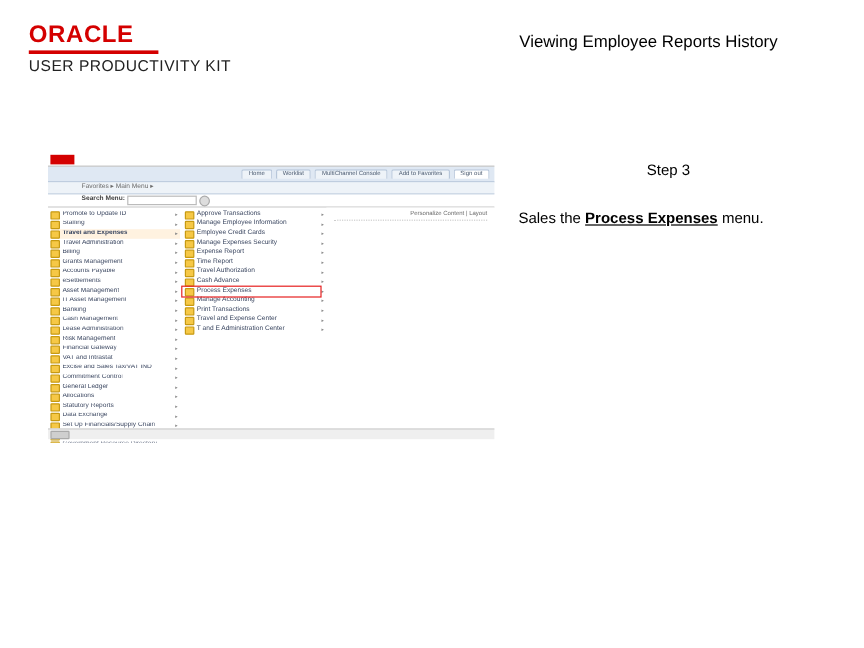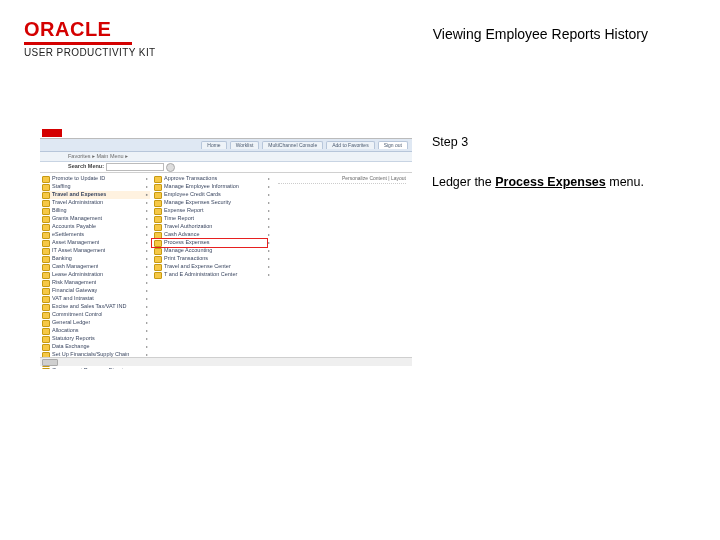--- a/index.html
+++ b/index.html
@@ -1,26 +1,26 @@
 <!DOCTYPE html>
 <html><head>
 <meta charset="utf-8">
 <style>
   html,body{margin:0;padding:0;width:720px;height:540px;background:#fff;font-family:Arial,Helvetica,sans-serif;color:#000;}
   .page{position:relative;width:688px;height:540px;}
   
   .logo-block{position:absolute;left:24px;top:18px;}
   .oracle-word{font-family:"Arial Black",Arial,sans-serif;font-size:20px;font-weight:900;letter-spacing:0.5px;color:#d40000;}
   .red-bar{height:3px;background:#d40000;margin-top:1px;width:108px;}
-  .upk{font-size:10px;letter-spacing:0.4px;color:#222;margin-top:2px;}
+  .upk{font-size:13px;letter-spacing:0.4px;color:#222;margin-top:2px;}
   
   .title{position:absolute;right:40px;top:26px;font-size:14px;}
   
   .instr{position:absolute;left:432px;top:134px;width:250px;font-size:12.5px;line-height:1.4;}
-  .step{margin-bottom:22px;}
+  .step{margin-bottom:22px;text-align:center;}
   .instr b{font-weight:bold;text-decoration:underline;}
   
   .shot{position:absolute;left:40px;top:128px;width:372px;height:238px;background:#fff;font-size:5.5px;line-height:1;}
   .shot .topbar{height:10px;border-bottom:1px solid #bbb;display:flex;align-items:center;}
   .shot .minilogo{width:20px;height:8px;margin-left:2px;background:#d40000;}
   .shot .crumb{height:9px;background:#eef3f8;border-bottom:1px solid #c8d4e3;padding-left:28px;color:#6b6b6b;display:flex;align-items:center;}
   .shot .tabs{height:12px;background:#dfe8f3;border-bottom:1px solid #b7c6da;display:flex;align-items:center;justify-content:flex-end;padding-right:4px;gap:3px;color:#4a5a70;}
   .tabs span{padding:1px 5px;border:1px solid #b7c6da;border-bottom:none;background:#eef3f8;border-radius:2px 2px 0 0;font-size:5px;}
   .tabs .signout{background:#fff;}
   .searchbar{height:10px;border-bottom:1px solid #d0d0d0;display:flex;align-items:center;padding-left:28px;gap:2px;}
@@ -53,21 +53,21 @@
     <div class="oracle-word">ORACLE</div>
     <div class="red-bar"></div>
     <div class="upk">USER PRODUCTIVITY KIT</div>
   </div>
 
   <div class="title">Viewing Employee Reports History</div>
 
   <div class="instr">
     <div class="step">Step 3</div>
     <div>
-      <span>Ledger the </span><b>Process Expenses</b><span> menu.</span>
+      <span>Sales the </span><b>Process Expenses</b><span> menu.</span>
     </div>
   </div>
 
   <div class="shot">
     <div class="topbar">
       <div class="minilogo"></div>
     </div>
     <div class="tabs">
       <span>Home</span>
       <span>Worklist</span>

